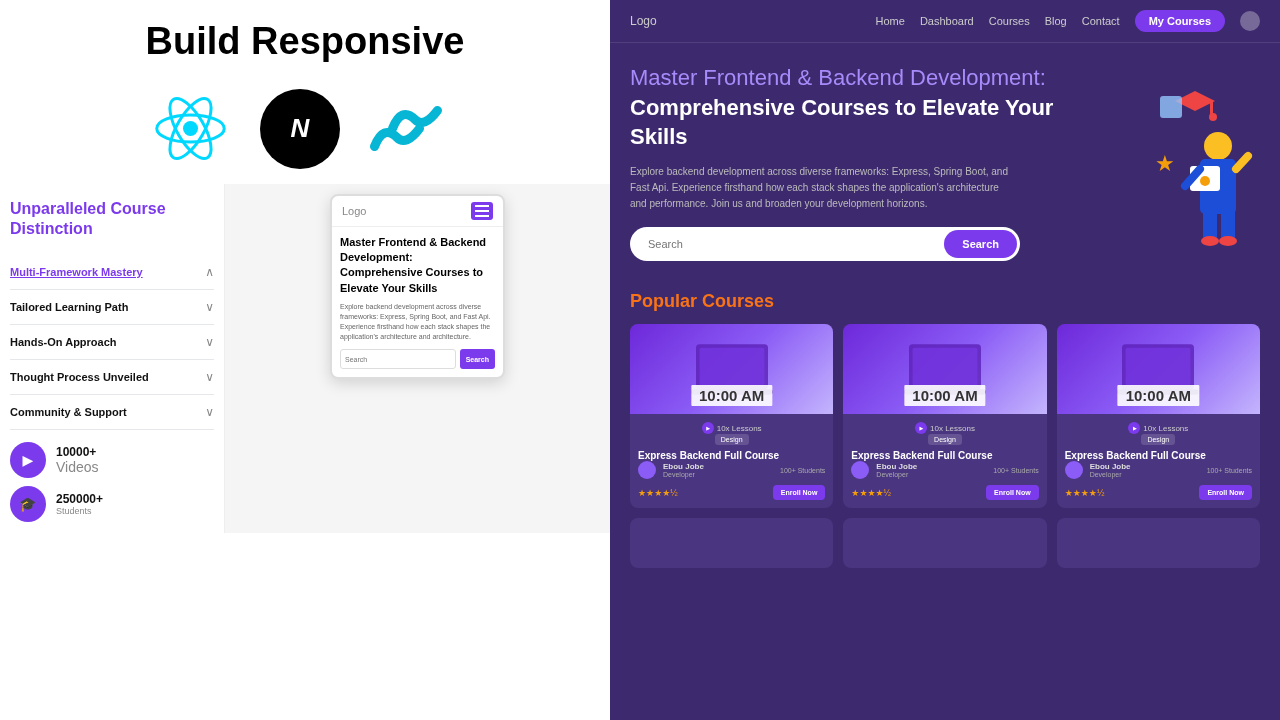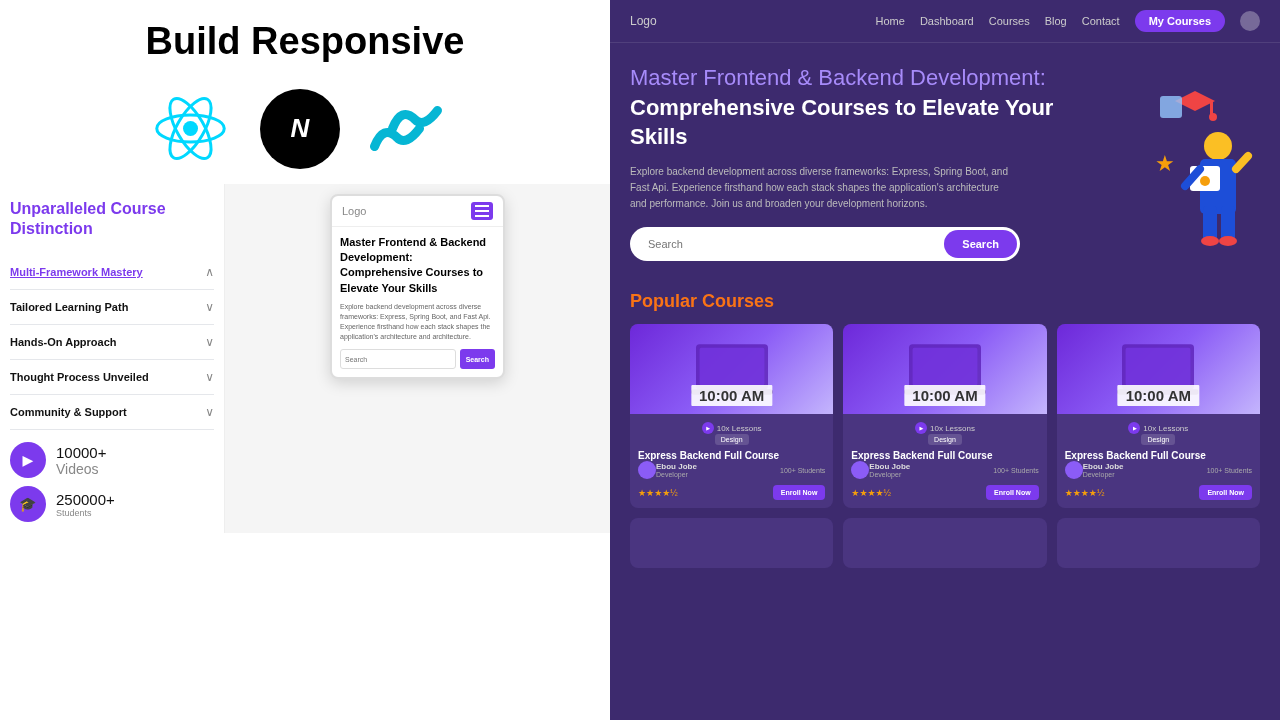--- a/index.html
+++ b/index.html
@@ -125,22 +125,22 @@
     }
     .stat-icon {
       width: 36px; height: 36px;
       background: #7c3aed;
       border-radius: 50%;
       display: flex; align-items: center; justify-content: center;
       color: #fff;
       font-size: 14px;
     }
     .stat-text {
-      font-size: 15px;
-      font-weight: 400;
+      font-size: 12px;
+      font-weight: 700;
       color: #111;
     }
 
     
     .mobile-preview {
       flex: 1;
       background: #f5f5f5;
       display: flex;
       align-items: flex-start;
       justify-content: center;
@@ -425,21 +425,21 @@
     }
     .course-author {
       display: flex;
       justify-content: space-between;
       align-items: center;
       margin-bottom: 6px;
     }
     .author-info {
       display: flex;
       align-items: center;
-      gap: 0;
+      gap: 7px;
     }
     .author-avatar {
       width: 18px; height: 18px;
       background: #8b5cf6;
       border-radius: 50%;
     }
     .author-name {
       font-size: 8px;
       color: #ddd;
       font-weight: 600;

